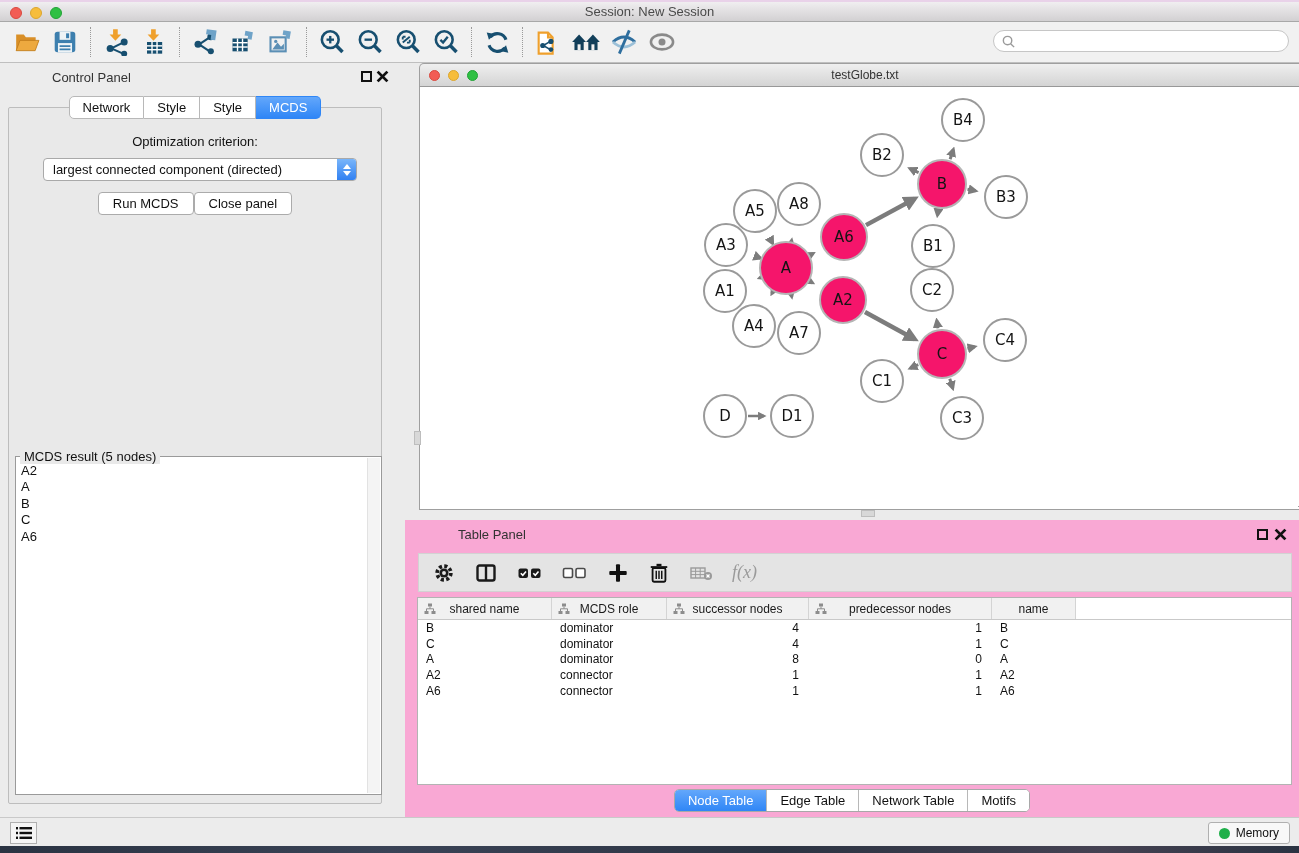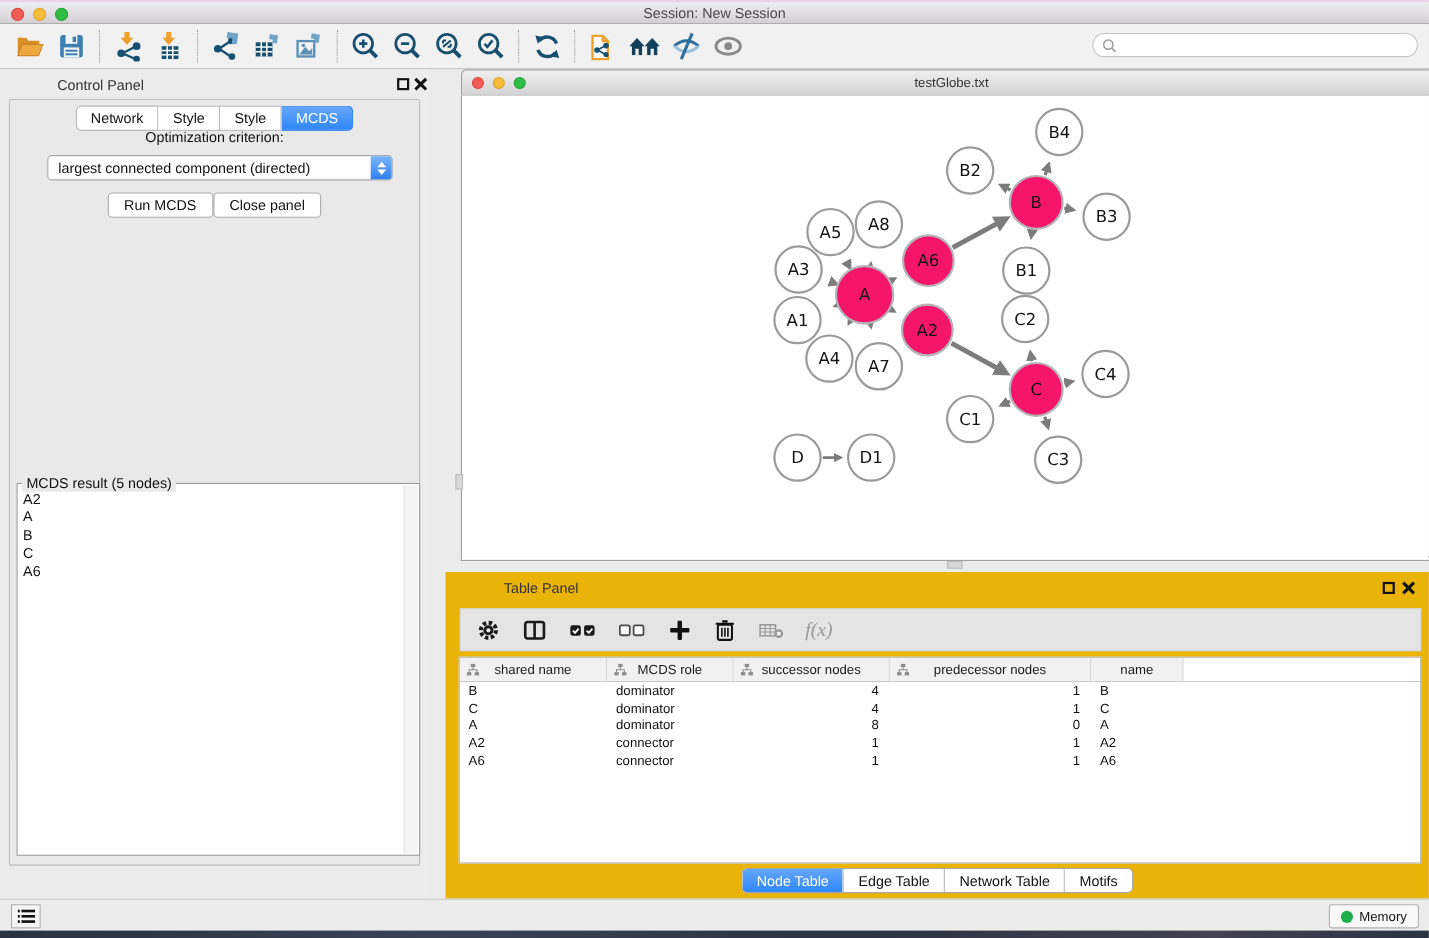--- a/index.html
+++ b/index.html
@@ -31,21 +31,21 @@
   .control-panel { position:absolute; left:0; top:63px; width:390px; height:754px; background:#ececec; }
   .panel-head { position:absolute; left:0; top:0; width:100%; height:26px; }
   .panel-title { position:absolute; left:12px; top:7px; font-size:13px; color:#333;margin-left:40px; }
   .float-ic { position:absolute; width:11px; height:11px; border:2px solid #111; top:8px; }
   .close-ic { position:absolute; top:7px; width:13px; height:13px; }
   .cp-tabs { position:absolute; top:33px; left:0; width:100%; display:flex; justify-content:center; z-index:2; }
   .cp-tab { font-size:13px; padding:3px 13px; background:#fff; border:1px solid #b8b8b8; border-left:none; color:#111; }
   .cp-tab:first-child { border-left:1px solid #b8b8b8; border-radius:5px 0 0 5px; }
   .cp-tab:last-child { border-radius:0 5px 5px 0; }
   .cp-tab.active { background:linear-gradient(#63a7fb,#2f86f6); border-color:#2f86f6; color:#fff; }
-  .cp-content { position:absolute; left:8px; top:27px; width:374px; height:697px; background:#e9e9e9;
+  .cp-content { position:absolute; left:8px; top:44px; width:374px; height:697px; background:#e9e9e9;
     border:1px solid #bdbdbd; border-radius:2px; }
   .opt-label { margin-top:26px; text-align:center; font-size:13px; color:#111; }
   .dropdown { position:absolute; left:34px; top:50px; width:314px; height:23px; background:#fff;
     border:1px solid #a9a9a9; border-radius:4px; display:flex; align-items:center; }
   .dropdown .dval { font-size:13px; padding-left:9px; color:#111; flex:1 1 auto; white-space:nowrap; }
   .stepper { width:19px; height:21px; border-radius:0 3px 3px 0; background:linear-gradient(#79b5fa,#3181f2);
     display:flex; flex-direction:column; align-items:center; justify-content:center; gap:2px; flex:0 0 auto; }
   .arr-up { width:0; height:0; border-left:4px solid transparent; border-right:4px solid transparent; border-bottom:5px solid #fff; }
   .arr-dn { width:0; height:0; border-left:4px solid transparent; border-right:4px solid transparent; border-top:5px solid #fff; }
   .btn-row { position:absolute; top:84px; left:0; width:100%; display:flex; justify-content:center; }
@@ -63,21 +63,21 @@
     border-radius:5px 5px 0 0; position:relative; display:flex; align-items:center; }
   .net-titlebar .lights { top:6px; left:9px; }
   .net-titlebar .light { width:11px; height:11px; }
   .net-title { width:100%; text-align:center; font-size:12px; color:#333; }
   .net-canvas { position:relative; width:892px; height:423px; background:#fff; border:1px solid #9f9f9f; border-top:none; }
   .resize-grip { position:absolute; right:2px; bottom:2px; width:13px; height:13px; }
   .stub-left { position:absolute; left:-6px; top:344px; width:7px; height:14px; background:#d8d8d8; border:1px solid #bdbdbd; }
   .stub-bottom { position:absolute; left:441px; bottom:-8px; width:14px; height:7px; background:#d8d8d8; border:1px solid #bdbdbd; }
 
   
-  .table-panel { position:absolute; left:405px; top:520px; width:894px; height:297px; background:#eab308; }
+  .table-panel { position:absolute; left:405px; top:520px; width:894px; height:297px; background:#f9a8d4; }
   .tp-toolbar { position:absolute; left:13px; top:33px; width:874px; height:39px; background:#e4e4e4;
     border:1px solid #d2d2d2; display:flex; gap:19px; padding-left:14px; }
   .tp-btn { display:flex; align-items:center; justify-content:center; }
   .fx { font-family:"Liberation Serif", serif; font-style:italic; font-size:18px; color:#9a9a9a; }
   .dtable { position:absolute; left:12px; top:77px; width:875px; height:188px; background:#fff; border:1px solid #b3b3b3; overflow:hidden; }
   .thead { display:flex; height:22px; border-bottom:1px solid #c9c9c9; font-size:12px; }
   .th { position:relative; background:#f1f1f1; border-right:1px solid #d4d4d4; display:flex; align-items:center; justify-content:center; color:#1a1a1a; }
   .th .hier { position:absolute; left:6px; top:5px; }
   .th.filler { background:#fff; border-right:none; flex:1 1 auto; }
   .trow { display:flex; height:15.8px; font-size:12px; align-items:center; }

